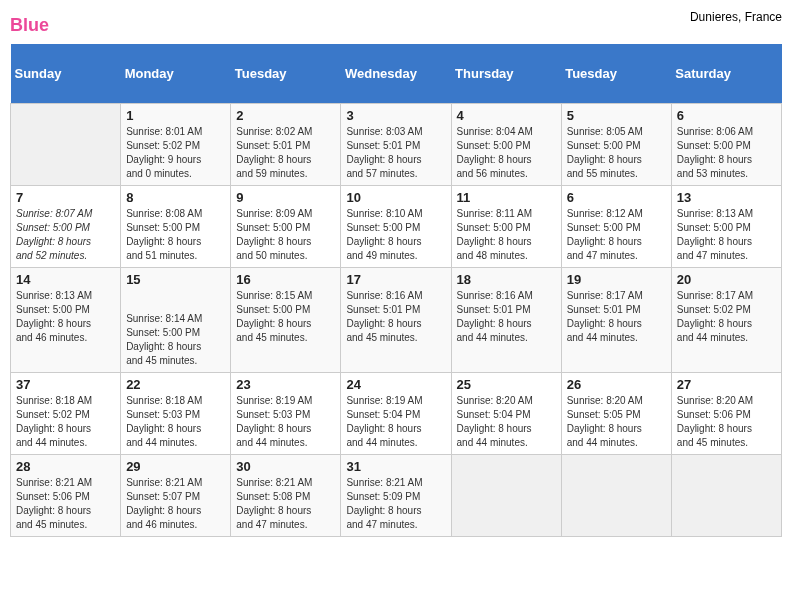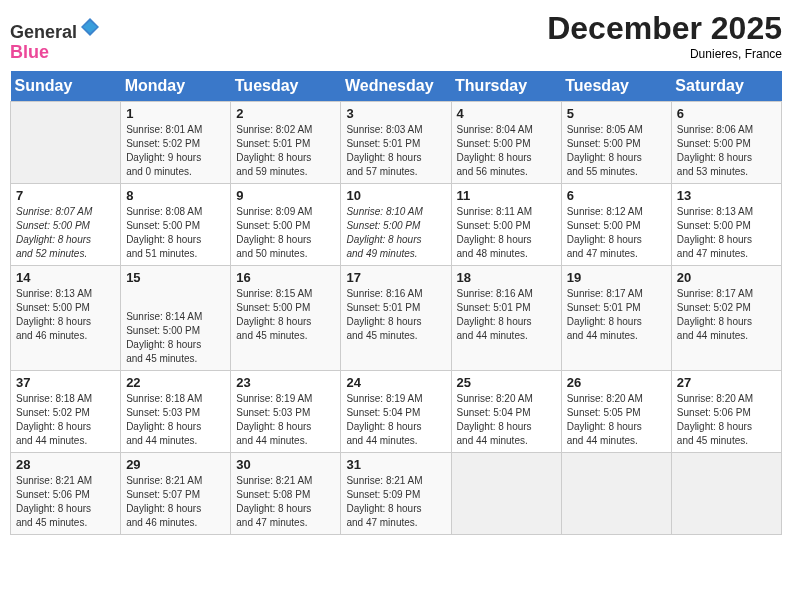--- a/index.html
+++ b/index.html
@@ -47,23 +47,23 @@
       color: #000000;
     }
     table {
       width: 100%;
       border-collapse: collapse;
       font-size: 11px;
     }
     thead tr th {
       background-color: #3a78c9;
       color: #fff;
-      padding: 6px 4px;
+      padding: 22px 4px;
       text-align: left;
-      font-size: 16px;
+      font-size: 13px;
       font-weight: bold;
     }
     tbody tr td {
       border: 1px solid #ccc;
       vertical-align: top;
       padding: 4px 5px;
       width: 14.28%;
       min-height: 80px;
     }
     tbody tr:nth-child(odd) td {
@@ -88,32 +88,25 @@
       background: #f0f0f0 !important;
     }
   </style>
 </head>
 <body>
 
 <div class="header">
   <div class="logo">
     <div>
       <div class="logo-text">
-        <span class="logo-general">General</span><svg class="logo-icon" viewBox="0 0 22 22" xmlns="http://www.w3.org/2000/svg">
-            <polygon points="11,2 20,11 11,20 2,11" fill="#1a6fc4" opacity="0.85"></polygon>
-            <polygon points="11,5 18,11 11,17 4,11" fill="#3a9edc"></polygon>
-          </svg>
-      </div>
-      <div class="logo-text">
         <span class="logo-blue">Blue</span>
       </div>
     </div>
   </div>
   <div class="title-block">
-    <h1>December 2025</h1>
     <h2>Dunieres, France</h2>
   </div>
 </div>
 
 <table>
   <thead>
     <tr>
     <th>Sunday</th>
         <th>Monday</th>
         <th>Tuesday</th>
@@ -186,21 +179,21 @@
         </td>
         <td>
           <span class="day-num">9</span>
           <div class="day-detail" style="white-space: pre-line;">Sunrise: 8:09 AM
 Sunset: 5:00 PM
 Daylight: 8 hours
 and 50 minutes.</div>
         </td>
         <td>
           <span class="day-num">10</span>
-          <div class="day-detail" style="white-space: pre-line; font-style: italic;">Sunrise: 8:10 AM
+          <div class="day-detail" style="white-space: pre-line;">Sunrise: 8:10 AM
 Sunset: 5:00 PM
 Daylight: 8 hours
 and 49 minutes.</div>
         </td>
         <td>
           <span class="day-num">11</span>
           <div class="day-detail" style="white-space: pre-line;">Sunrise: 8:11 AM
 Sunset: 5:00 PM
 Daylight: 8 hours
 and 48 minutes.</div>

